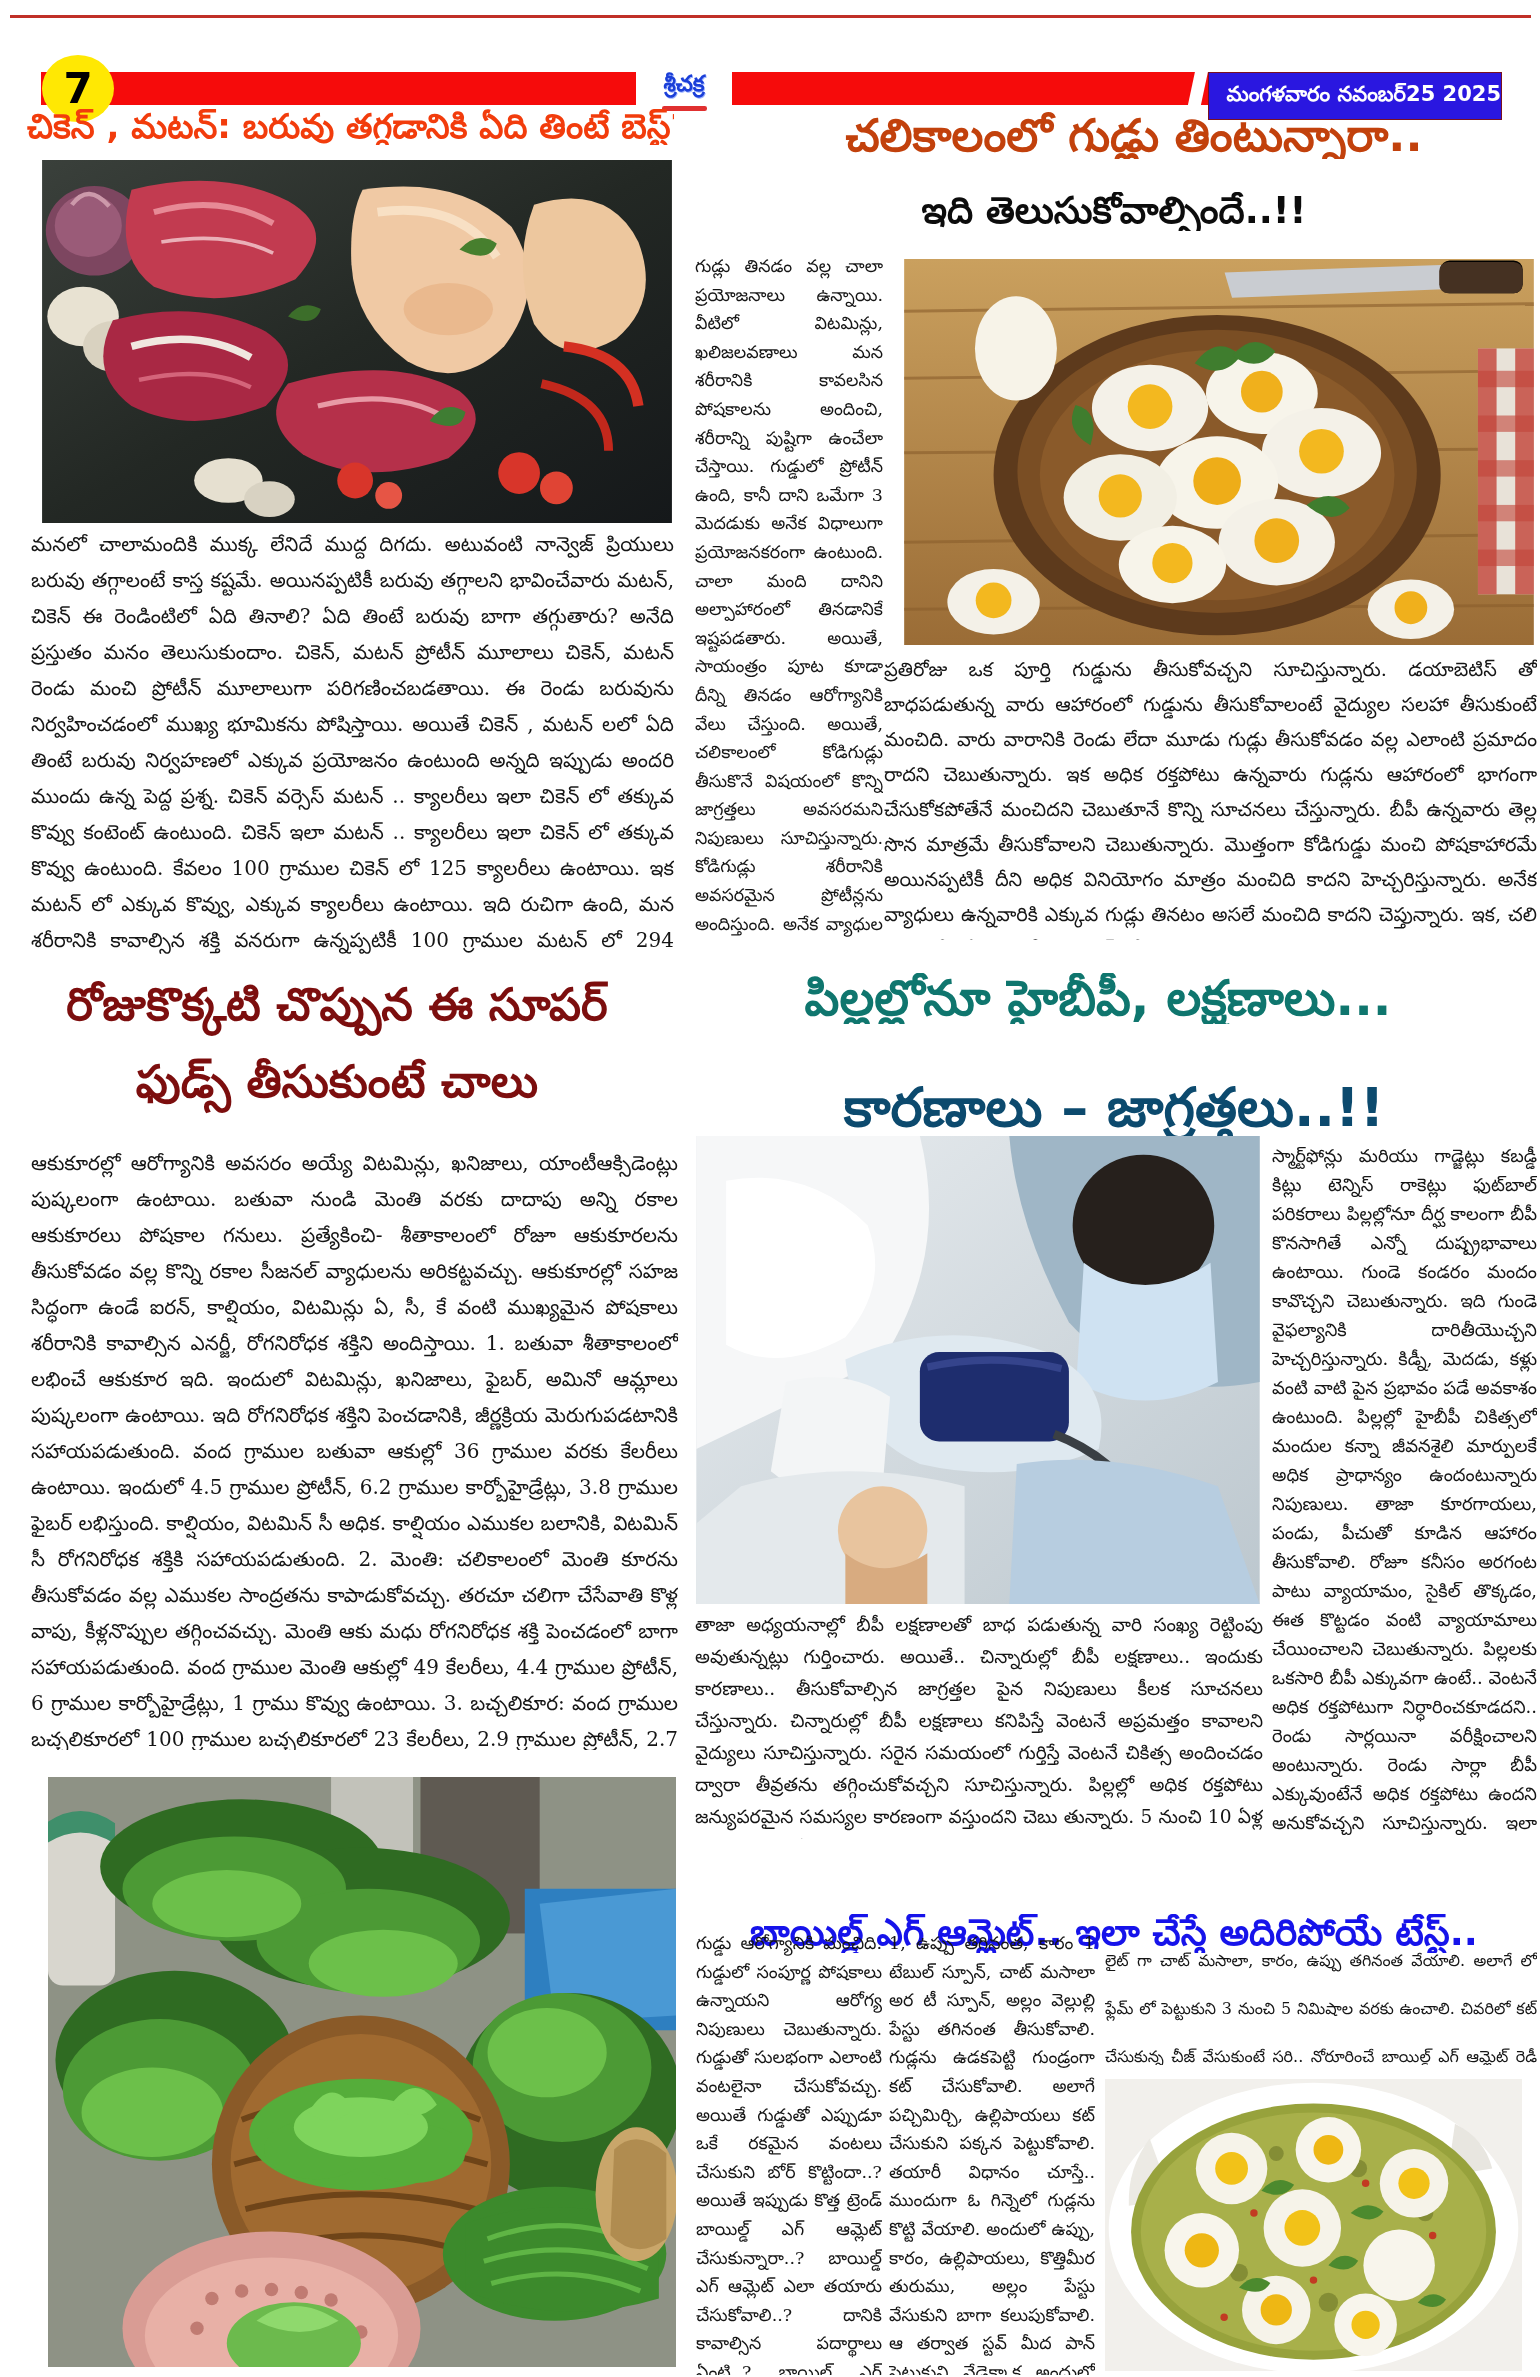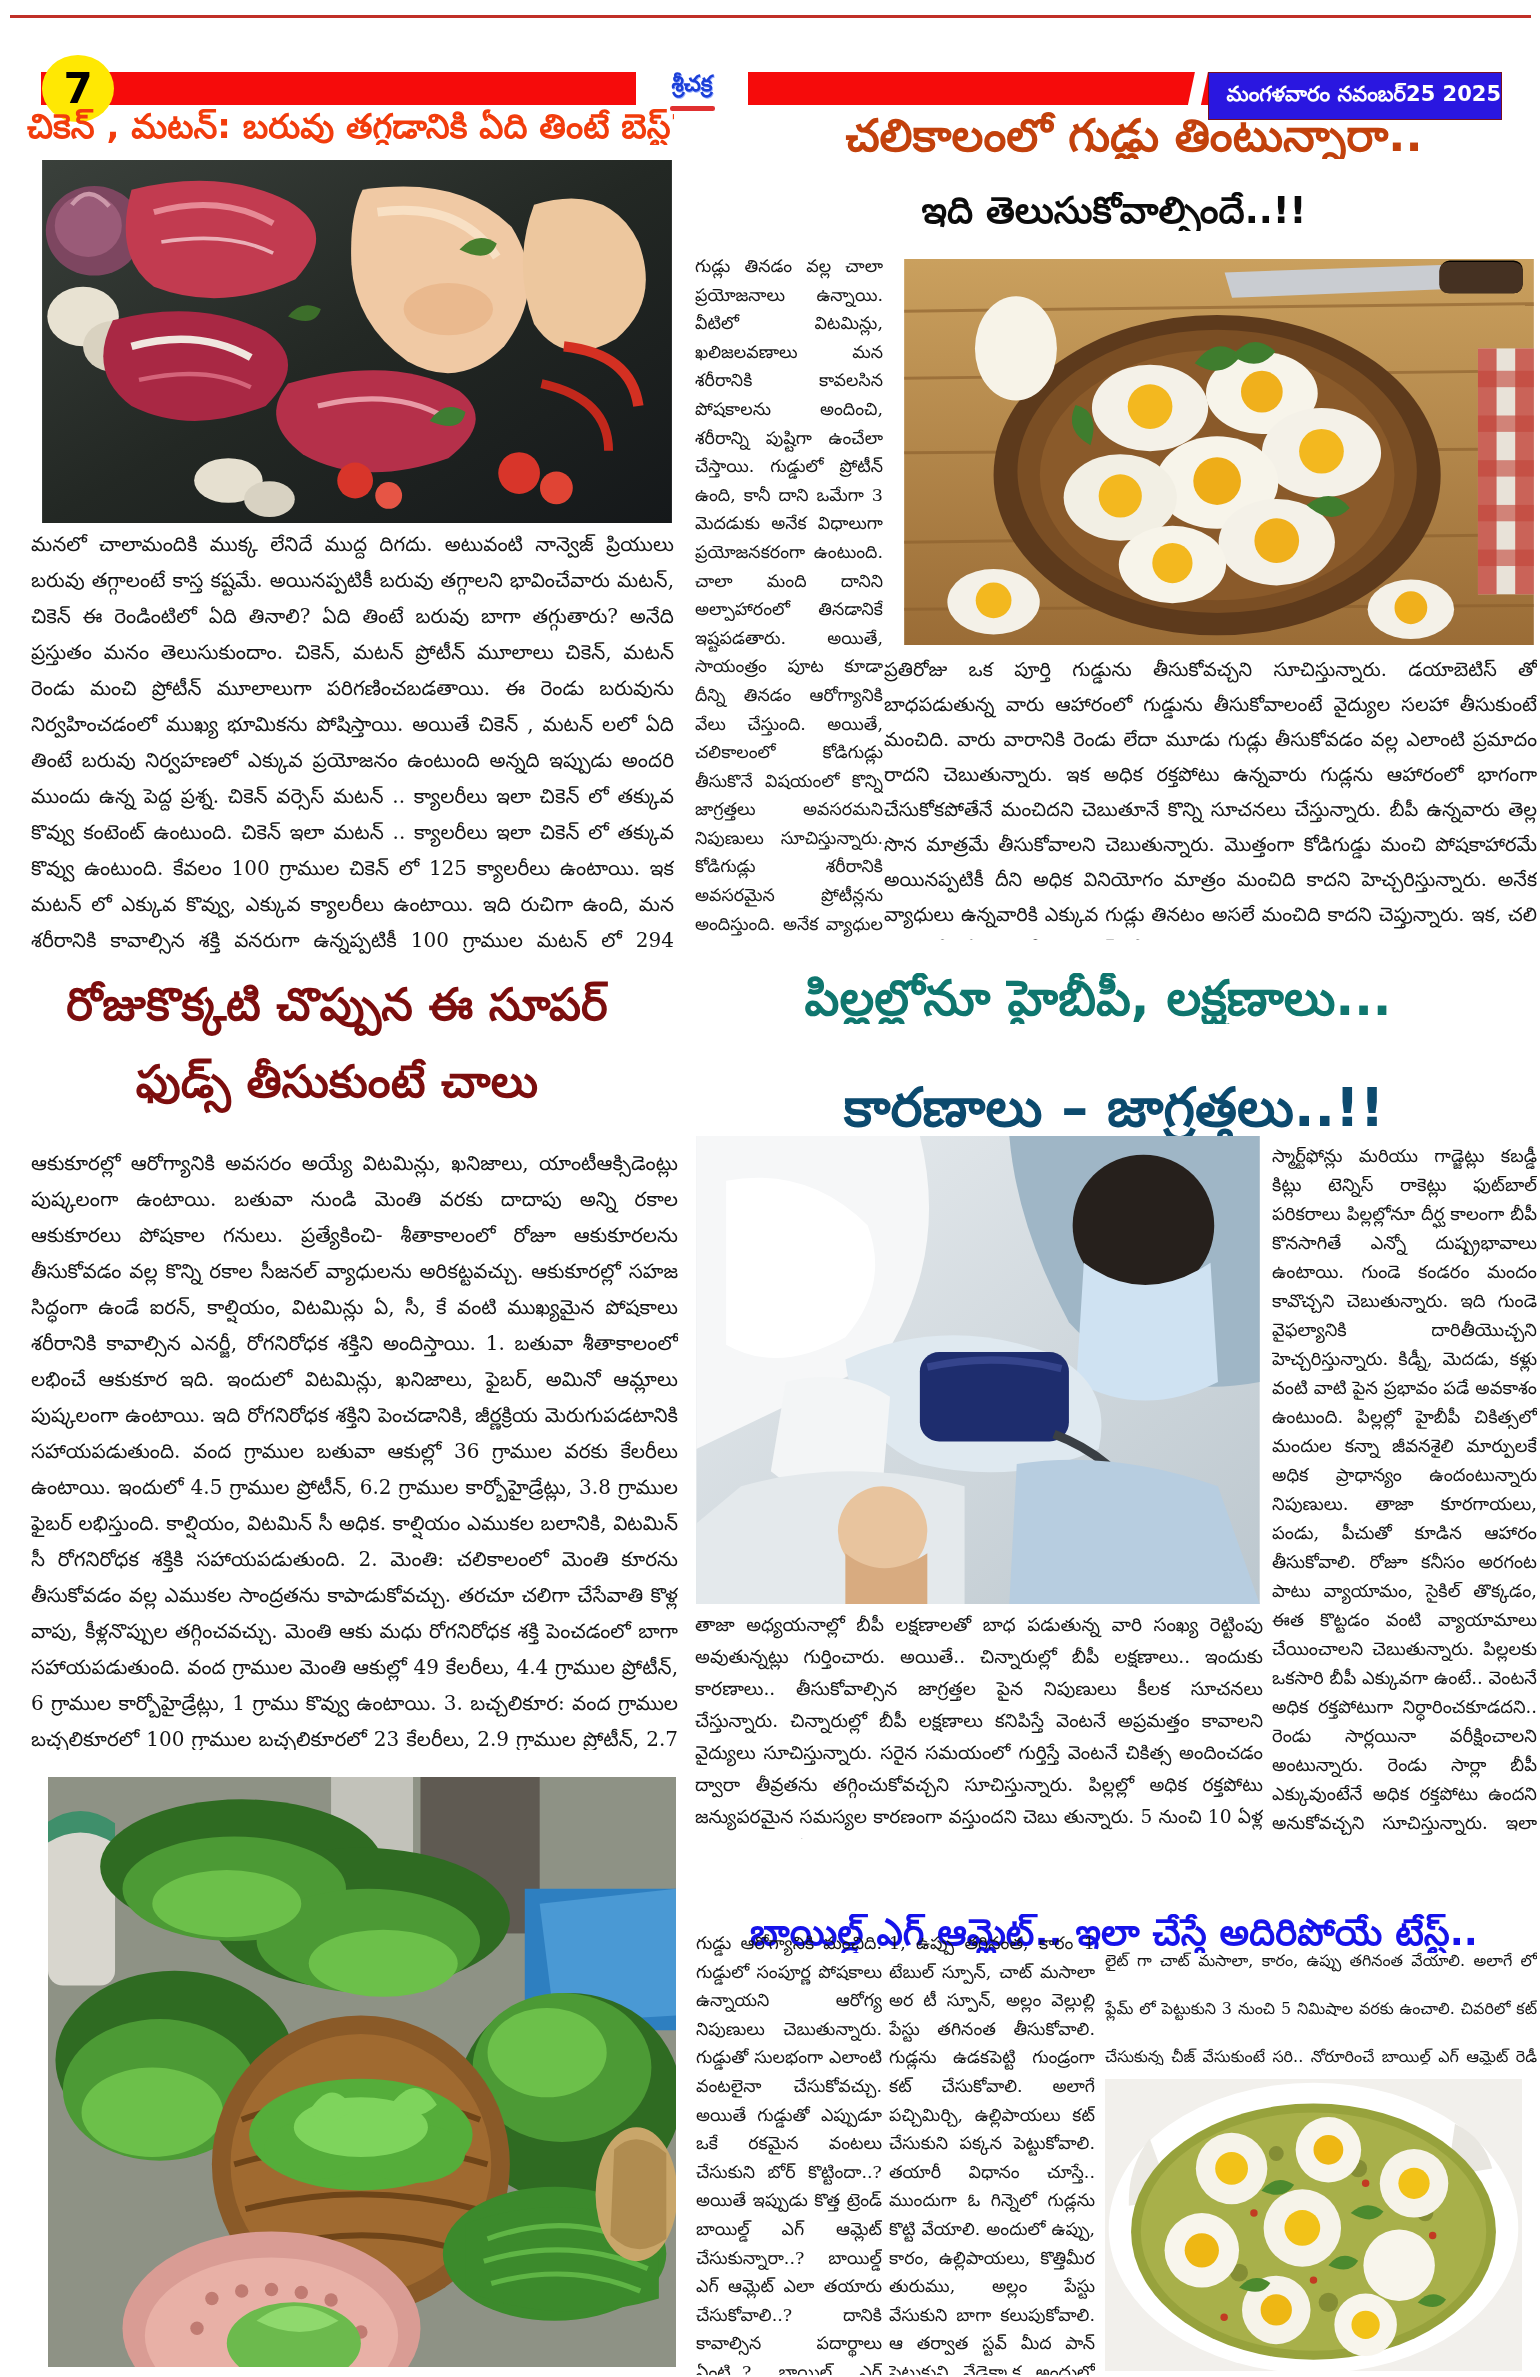--- a/index.html
+++ b/index.html
@@ -5,21 +5,21 @@
   html,body{margin:0;padding:0;background:#e8e8e8;}
   .page{position:relative;width:1541px;height:2377px;background:#ffffff;overflow:hidden;
         font-family:"DejaVu Serif","Liberation Serif",serif;color:#111;}
   .abs{position:absolute;}
   
   .top-hairline{left:10.4px;top:15px;width:1521px;height:3px;background:#c03028;}
   .red-bar{left:41px;top:72px;width:1459px;height:33px;background:#f60b0b;}
   .page-circle{left:42px;top:55px;width:72px;height:67px;background:#ffe803;border-radius:50%;
     display:flex;align-items:center;justify-content:center;font-family:"DejaVu Sans",sans-serif;
     font-weight:bold;font-size:42px;color:#000;}
-  .logo-box{left:636px;top:58px;width:112px;height:64px;background:#ffffff;display:flex;
+  .logo-box{left:636px;top:58px;width:96px;height:64px;background:#ffffff;display:flex;
     flex-direction:column;align-items:center;justify-content:center;}
   .logo-main{color:#1b3fd8;font-weight:bold;font-size:22.4px;text-shadow:0.7px 0.7px 0 #9db3ff;
     font-family:"DejaVu Sans",sans-serif;}
   .logo-line{width:45px;height:4.5px;background:#e03030;margin-top:4.5px;border-radius:2.2px;}
   .date-slash{left:1191px;top:69px;width:13.4px;height:43px;background:#ffffff;transform:skewX(-12deg);}
   .date-box{left:1208px;top:72px;width:292px;height:46px;background:#2a17e0;border:1.5px solid #7a1020;
     display:flex;align-items:center;justify-content:flex-end;color:#fff;font-weight:bold;font-size:21px;
     font-family:"DejaVu Sans",sans-serif;white-space:nowrap;}
   
   .hl{font-family:"DejaVu Sans",sans-serif;font-weight:bold;text-align:center;line-height:1.05;

